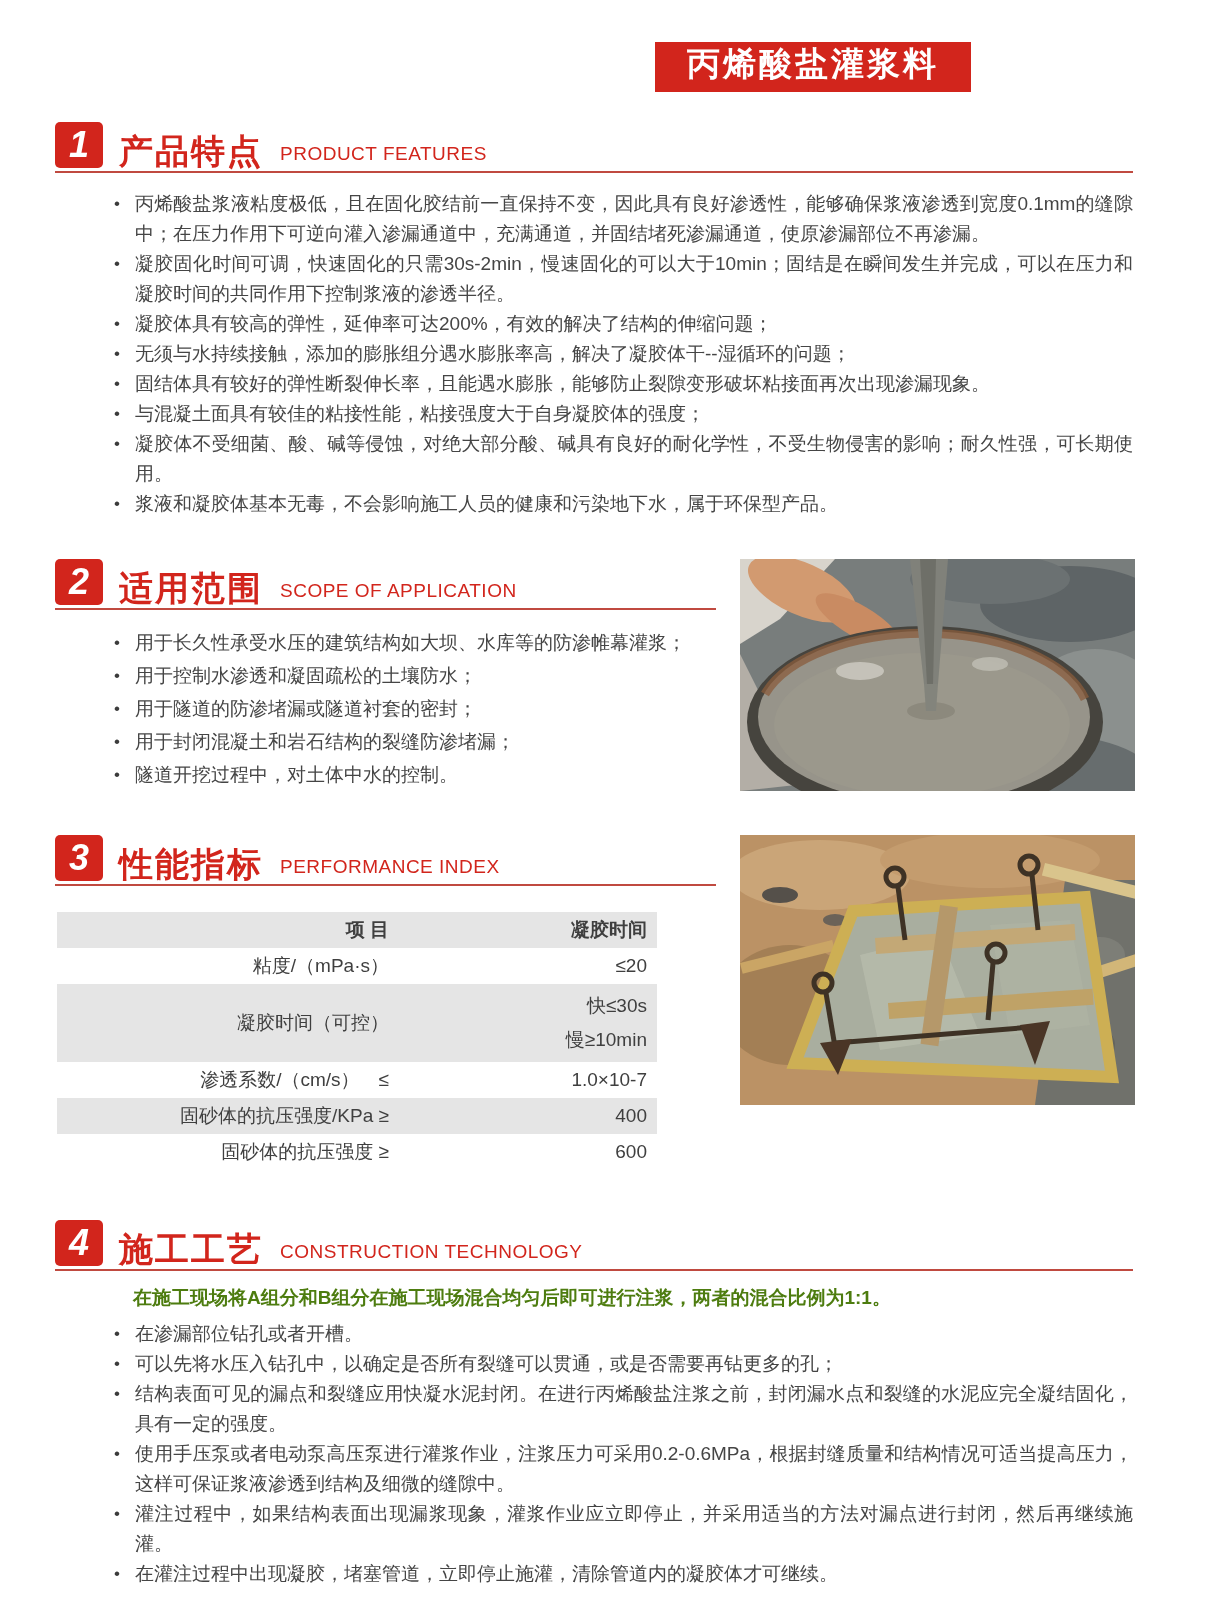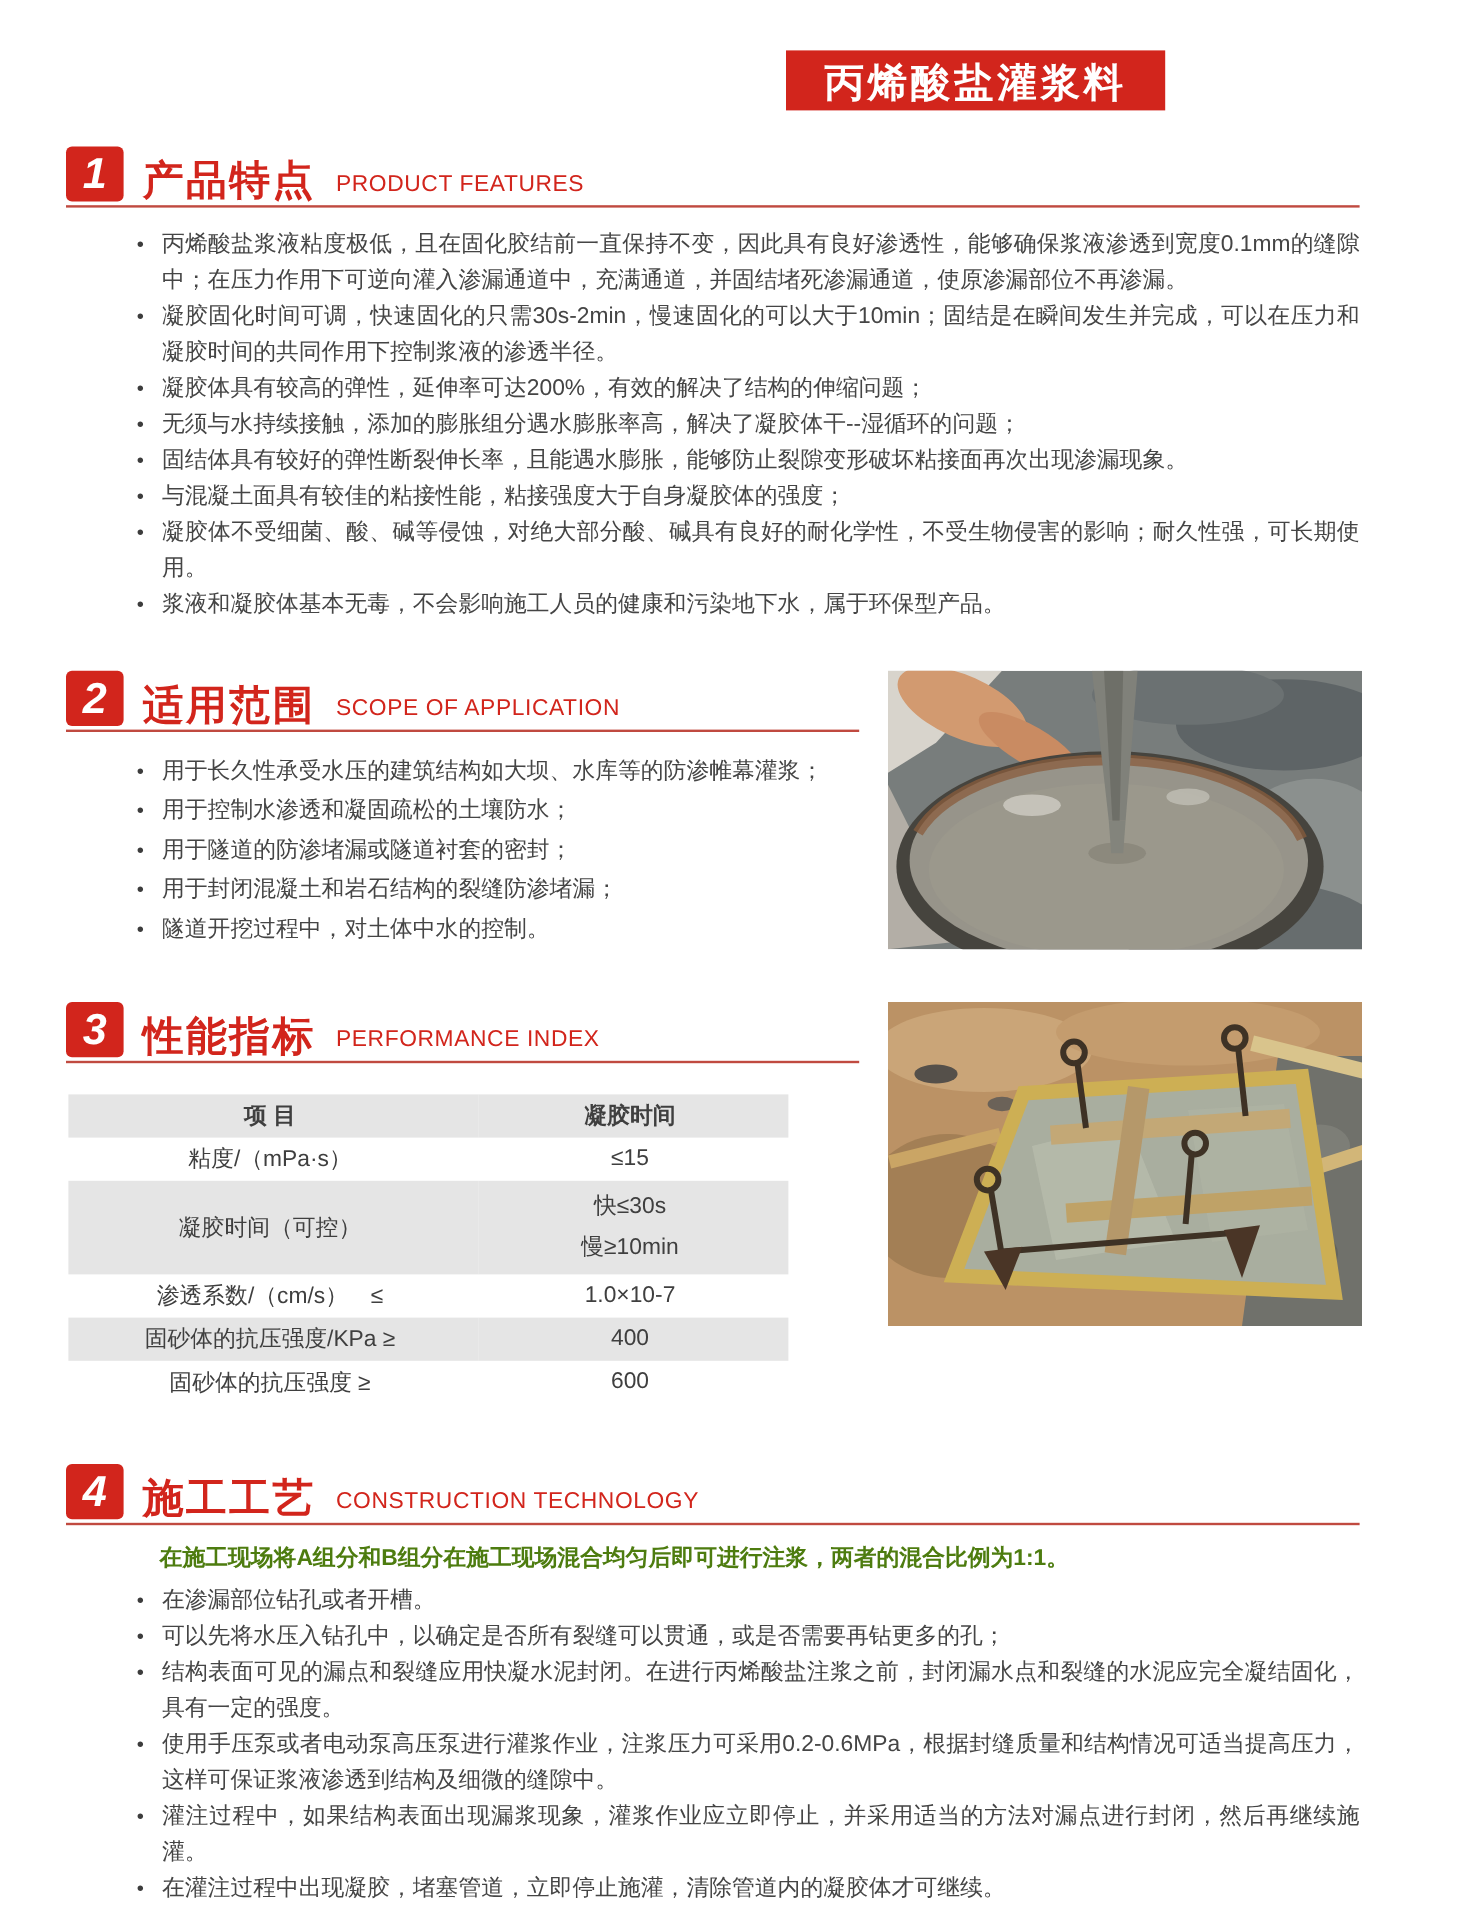--- a/index.html
+++ b/index.html
@@ -11,21 +11,21 @@
   *{margin:0;padding:0;box-sizing:border-box;}
   html,body{background:#ffffff;}
   body{
     width:1232px;height:1600px;position:relative;
     font-family:"Liberation Sans","DejaVu Sans",sans-serif;
     color:var(--text);
   }
   .banner{
     position:absolute;left:655px;top:42px;width:316px;height:50px;
     background:var(--red);color:#fff;
-    display:flex;align-items:flex-end;justify-content:center;
+    display:flex;align-items:flex-start;justify-content:center;
     font-size:33px;font-weight:bold;letter-spacing:3px;
   }
   .content{position:absolute;left:55px;top:122px;width:1078px;}
 
   
   .sec-header{
     display:flex;align-items:flex-end;
     border-bottom:2px solid var(--line-red);
     padding-bottom:3px;
   }
@@ -54,21 +54,21 @@
   .two-col{display:flex;align-items:flex-start;}
   .col-left{width:661px;flex:0 0 auto;}
   .col-photo{margin-left:24px;flex:0 0 auto;line-height:0;}
 
   
   table.spec{
     width:600px;border-collapse:collapse;margin:26px 0 0 2px;
     font-size:19px;color:#3f3f3f;
   }
   table.spec td,table.spec th{
-    text-align:center;font-weight:normal;
+    text-align:right;font-weight:normal;
     padding:5px 10px 5px 4px;vertical-align:middle;
   }
   table.spec th{font-weight:bold;}
   table.spec tr:nth-child(odd){background:var(--stripe);}
   table.spec .c1{width:57%;}
   .preline{white-space:pre-line;line-height:34px;}
 
   .intro-line{
     margin:14px 0 0 78px;font-size:19px;font-weight:bold;color:#4d7c0f;
   }
@@ -154,21 +154,21 @@
         <div class="sec-sub">PERFORMANCE INDEX</div>
       </div>
       <table class="spec">
         <tbody>
             <tr>
           <th class="c1">项 目</th>
           <th>凝胶时间</th>
         </tr>
         <tr>
           <td class="c1">粘度/（mPa·s）</td>
-          <td>≤15</td>
+          <td>≤20</td>
         </tr>
         <tr>
           <td class="c1">凝胶时间（可控）</td>
           <td class="preline">快≤30s
 慢≥10min</td>
         </tr>
         <tr>
           <td class="c1">渗透系数/（cm/s）　≤</td>
           <td>1.0×10-7</td>
         </tr>

